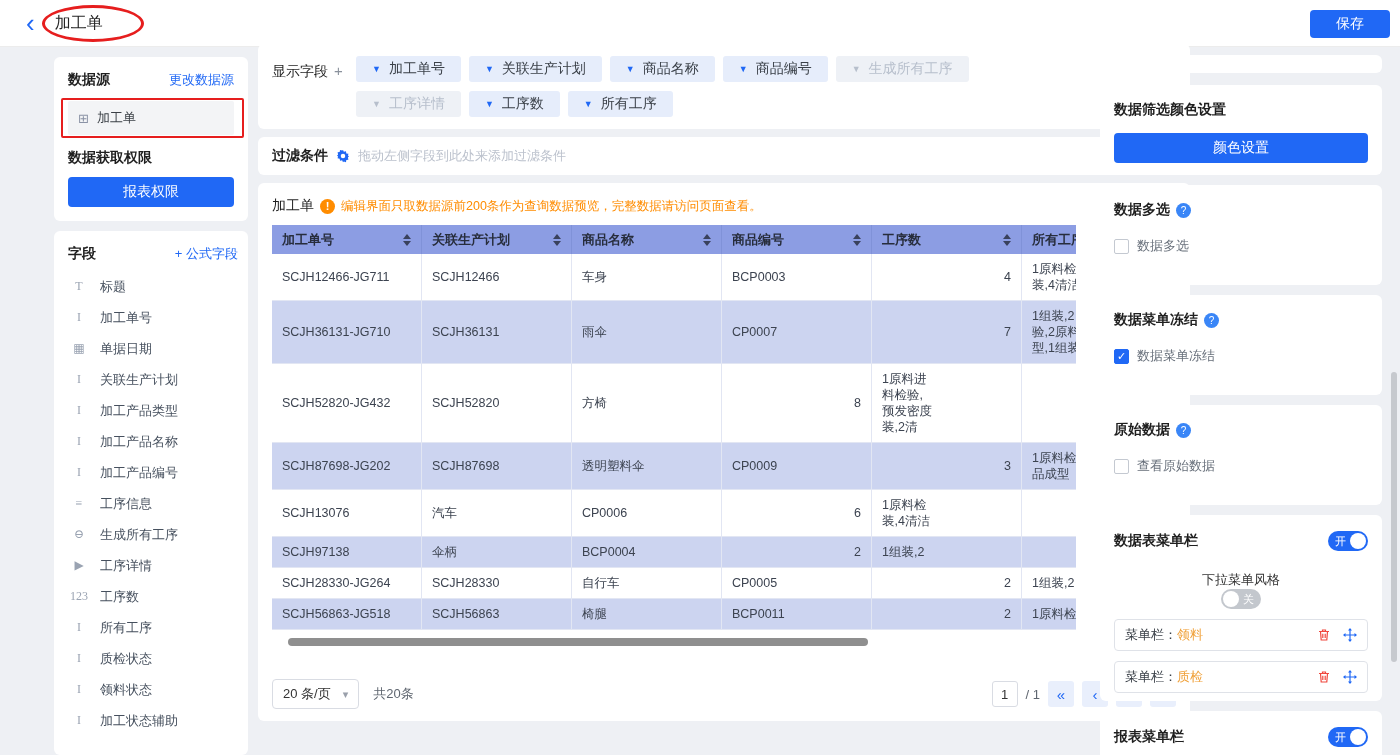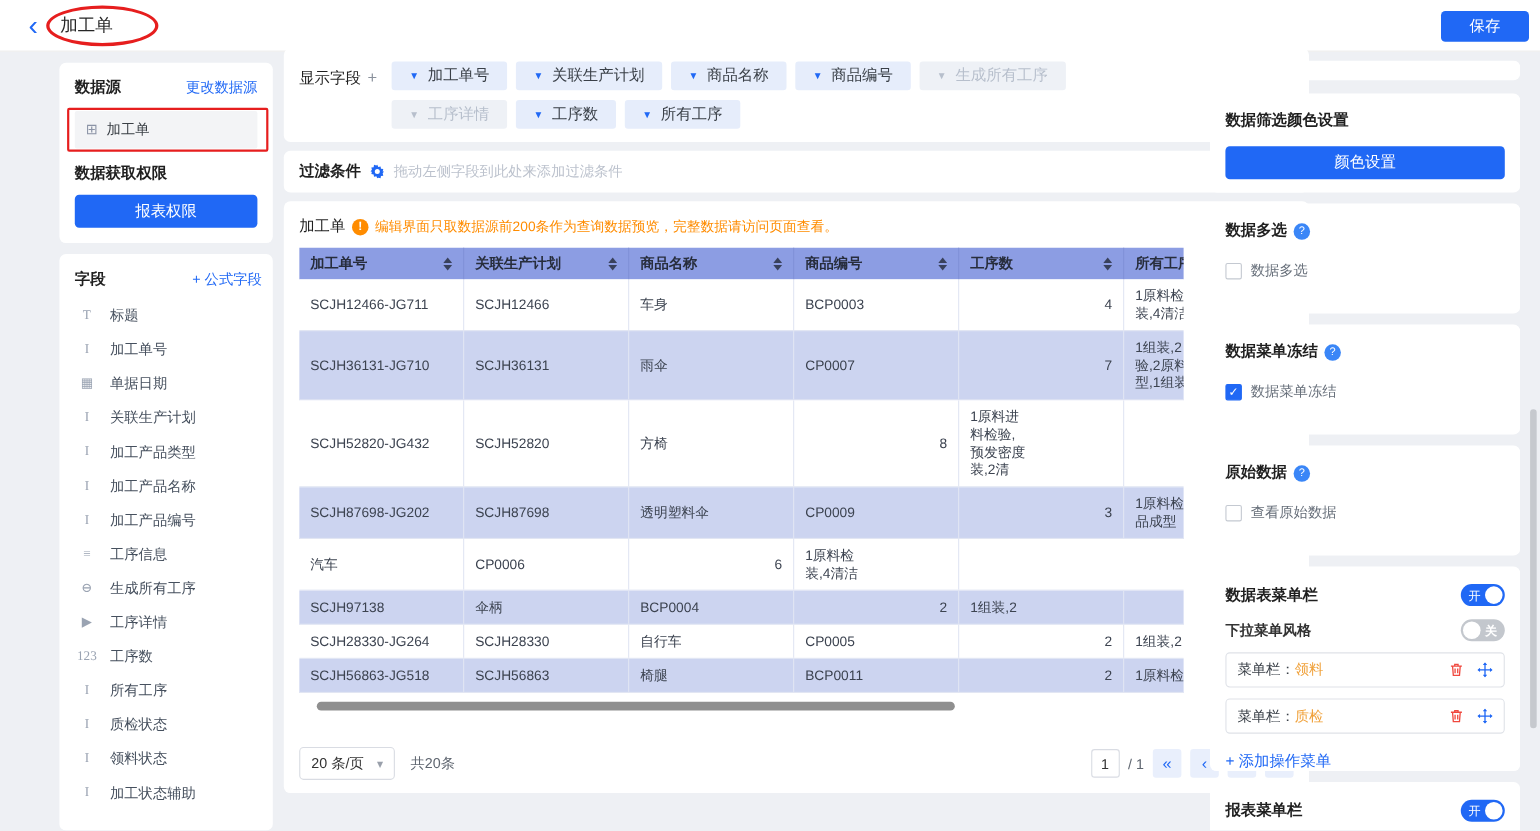--- a/index.html
+++ b/index.html
@@ -105,21 +105,21 @@
   .c-report { margin-top:10px; height:60px; }
   .r-title { font-size:14px; font-weight:bold; color:#1f1f1f; display:flex; align-items:center; gap:6px; }
   .help-icon { width:15px; height:15px; flex:none; border-radius:50%; background:#3a86f7; color:#fff;
                font-size:10px; font-weight:normal; display:flex; align-items:center; justify-content:center; cursor:pointer; }
   .btn-color { margin-top:14px; width:100%; height:30px; }
   .check-row { margin-top:18px; display:flex; align-items:center; gap:8px; font-size:13px; color:#676f7a; cursor:pointer; }
   .checkbox { width:15px; height:15px; flex:none; border:1px solid #c4c9d1; border-radius:2px; background:#fff;
               color:transparent; font-size:11px; display:flex; align-items:center; justify-content:center; }
   .checkbox.checked { background:var(--blue); border-color:var(--blue); color:#fff; }
   .toggle-row { display:flex; align-items:center; justify-content:space-between; }
-  .dd-row { margin-top:12px; font-size:13px; color:#333; font-weight:bold; }
+  .dd-row { margin-top:20px; font-size:13px; color:#333; font-weight:normal;flex-direction:column; }
   .dd-row .r-label { font-size:13px; color:#333; }
   .toggle { width:40px; height:20px; border-radius:10px; position:relative; cursor:pointer;
             font-size:11px; color:#fff; flex:none; }
   .toggle .knob { position:absolute; top:2px; width:16px; height:16px; border-radius:50%; background:#fff; }
   .toggle .t-label { position:absolute; top:3px; }
   .toggle.on { background:var(--blue); }
   .toggle.on .knob { right:2px; }
   .toggle.on .t-label { left:7px; }
   .toggle.off { background:#c3c7cd; }
   .toggle.off .knob { left:2px; }
@@ -370,20 +370,21 @@
             <div class="g-row">
               <div class="g-cell">SCJH87698-JG202</div>
               <div class="g-cell">SCJH87698</div>
               <div class="g-cell">透明塑料伞</div>
               <div class="g-cell">CP0009</div>
               <div class="g-cell num">3</div>
               <div class="g-cell procs">1原料检
 品成型</div>
             </div>
             <div class="g-row">
+              <div class="g-cell">SCJH13076</div>
               <div class="g-cell">汽车</div>
               <div class="g-cell">CP0006</div>
               <div class="g-cell num">6</div>
               <div class="g-cell procs">1原料检
 装,4清洁</div>
             </div>
             <div class="g-row">
               <div class="g-cell">SCJH97138</div>
               <div class="g-cell">伞柄</div>
               <div class="g-cell">BCP0004</div>

